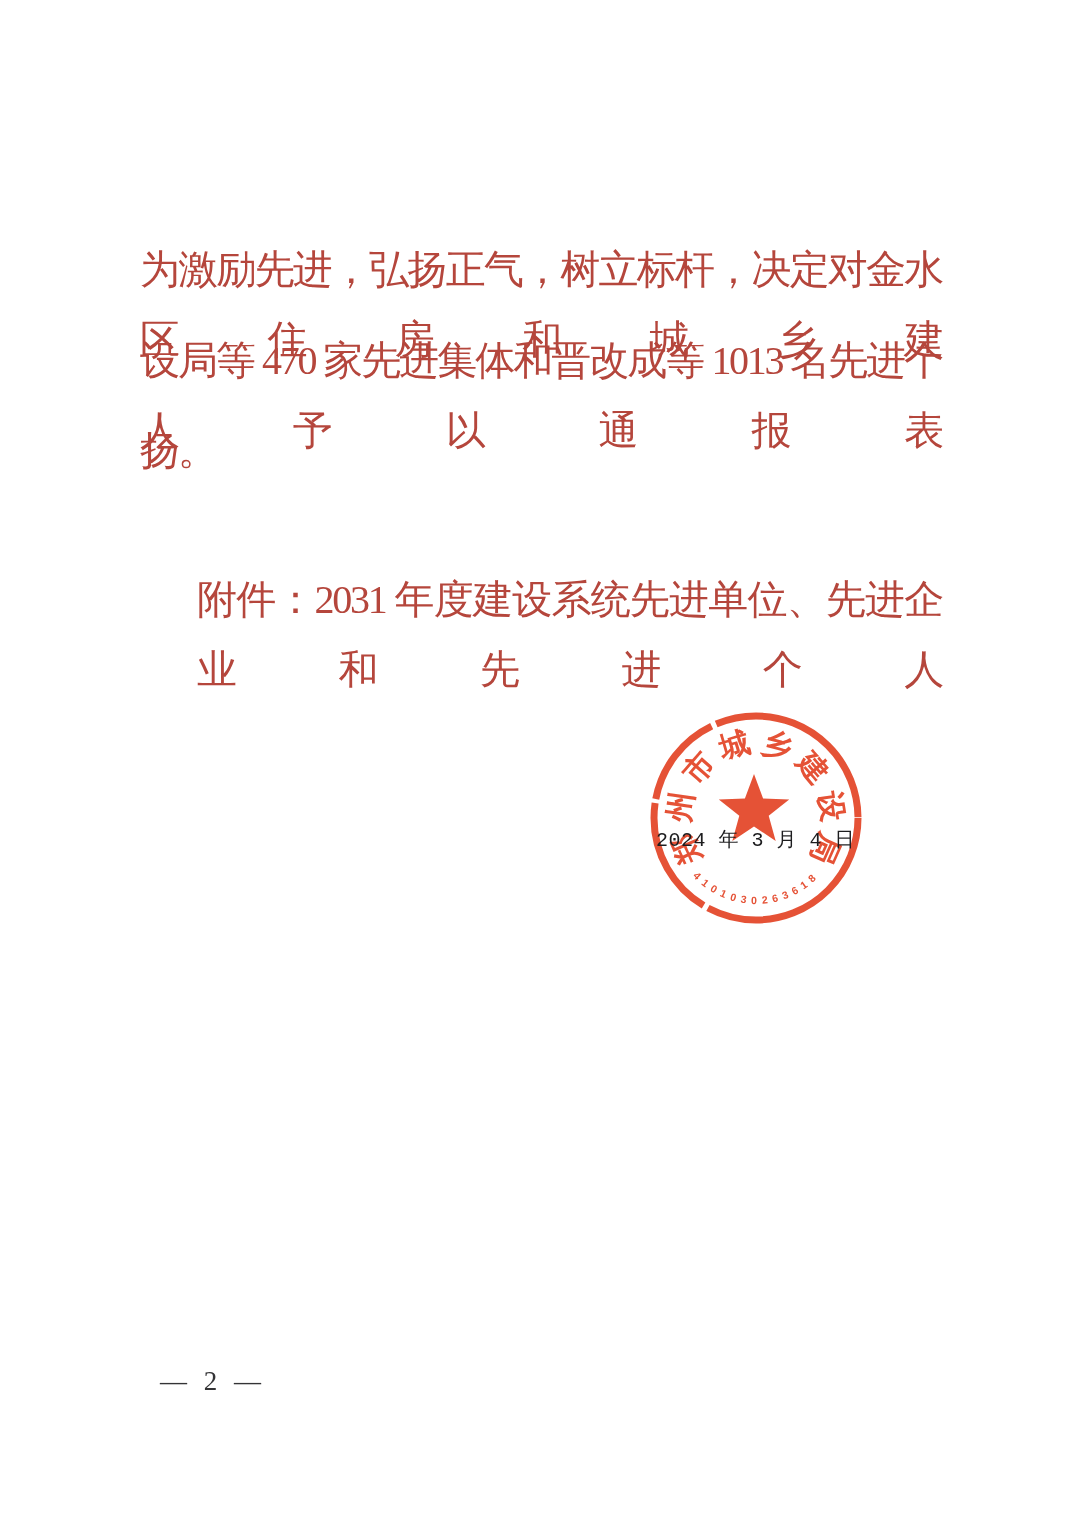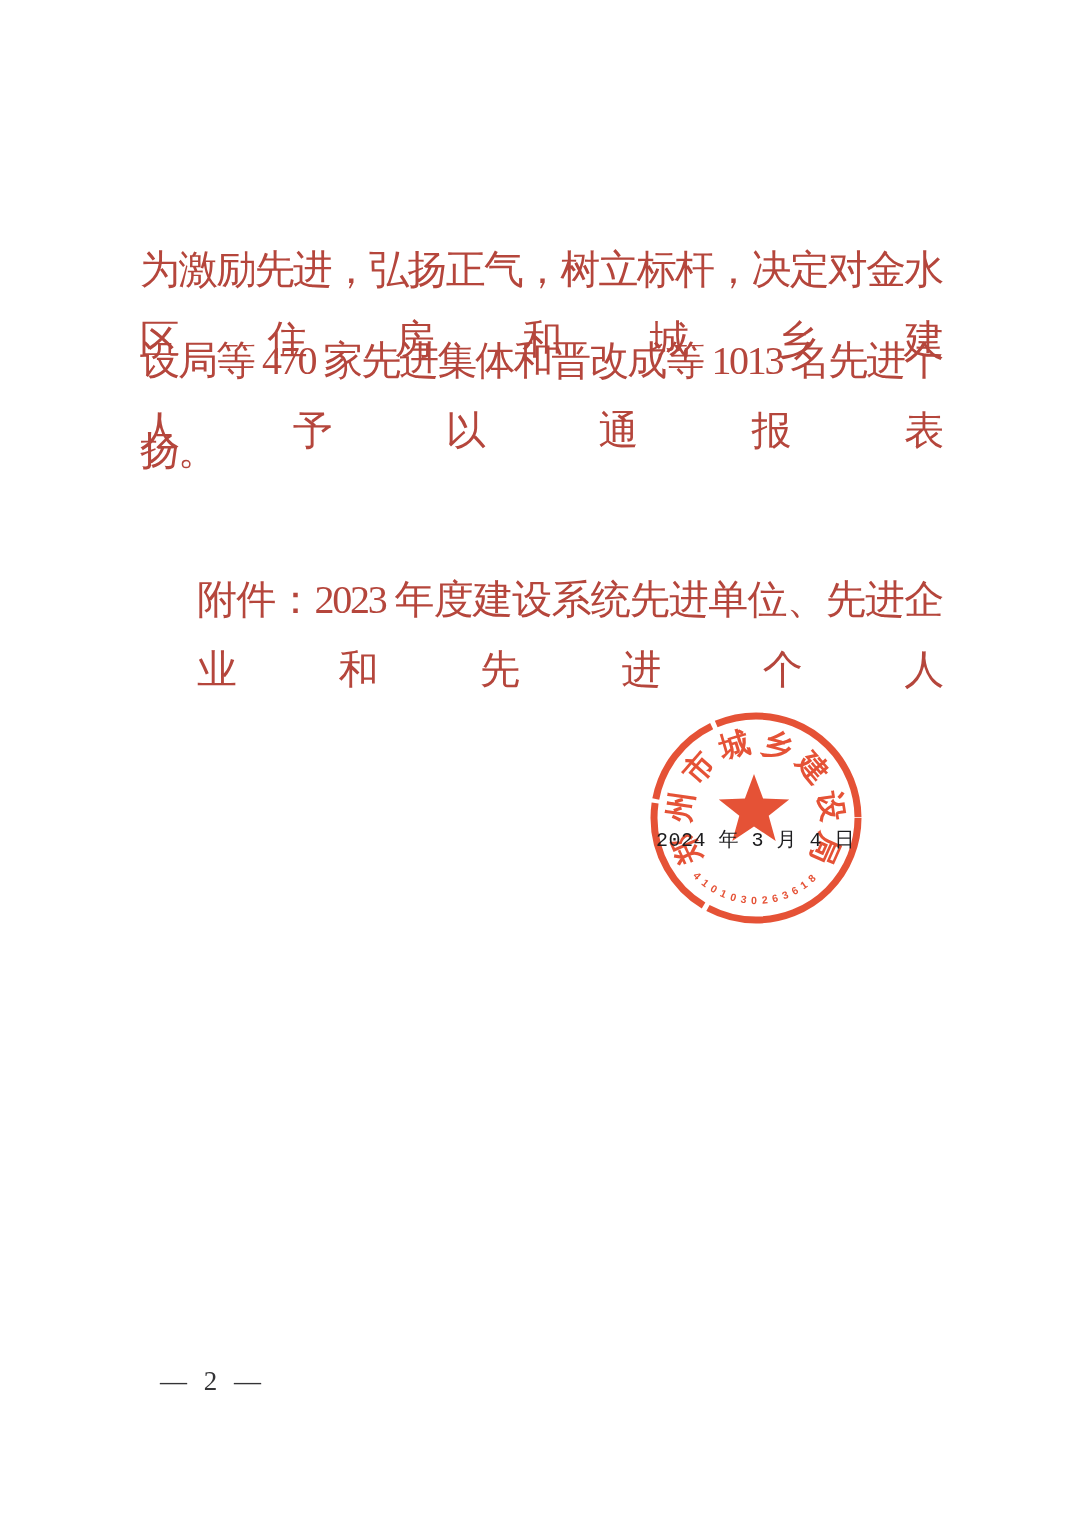--- a/index.html
+++ b/index.html
@@ -86,21 +86,21 @@
 </head>
 <body>
 
 <div class="page">
 
   <main class="textblock">
     <div class="line j">为激励先进，弘扬正气，树立标杆，决定对金水区住房和城乡建</div>
     <div class="line j">设局等 470 家先进集体和晋改成等 1013 名先进个人予以通报表</div>
     <div class="line">扬。</div>
     <div class="spacer"></div>
-    <div class="line j indent">附件：2023 年度建设系统先进单位、先进企业和先进个人</div>
+    <div class="line j indent">附件：2031 年度建设系统先进单位、先进企业和先进个人</div>
   </main>
 
   <div class="seal">
     <svg width="224" height="240" viewBox="0 0 224 240" xmlns="http://www.w3.org/2000/svg">
       <defs>
         <path id="sealArcTop" d="M 59.3 155.7 A 66 66 0 1 1 164.7 155.7" fill="none"></path>
         <path id="sealArcBottom" d="M 46.1 171.3 A 86 86 0 0 0 177.9 171.3" fill="none"></path>
       </defs>
       <circle class="seal-ring" cx="112" cy="116" r="102" stroke-dasharray="210 5 120 4 95 5 200 4"></circle>
       <polygon class="seal-star" points="110,72 119.1,96.5 145.2,97.6 124.7,113.8 131.7,138.9 110,124.5 88.3,138.9 95.3,113.8 74.8,97.6 100.9,96.5"></polygon>

